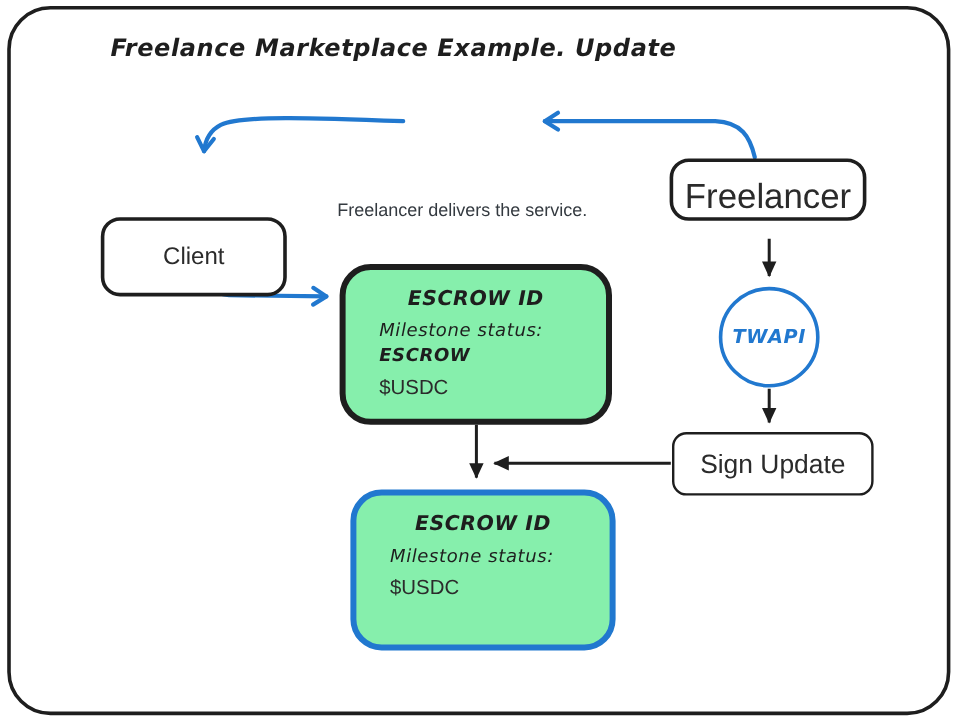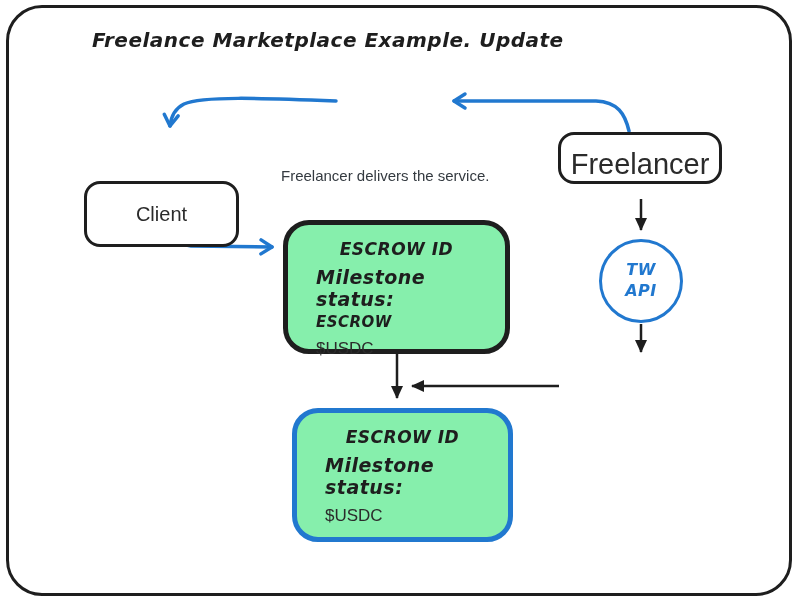--- a/index.html
+++ b/index.html
@@ -24,28 +24,28 @@
   .freelancer{left:558px;top:132px;width:164px;height:52px;font-size:29px;color:#2b2b2b;align-items:flex-end;}
   .signupdate{left:560px;top:360px;width:168px;height:53px;border-width:2.5px;border-radius:12px;font-size:22px;color:#2b2b2b;}
   .note{left:281px;top:167px;font-size:15px;color:var(--muted,#343a40);}
   .escrow{
     position:absolute;box-sizing:border-box;background:#86efac;border-radius:26px;
     padding:12px 28px 10px 28px;
   }
   .escrow1{left:283px;top:220px;width:227px;height:134px;border:5px solid var(--ink,#1e1e1e);}
   .escrow2{left:292px;top:408px;width:221px;height:134px;border:5px solid var(--accent,#2178cf);}
   .escrow .etitle{text-align:center;font-size:17px;font-weight:600;margin-top:2px;}
-  .escrow .eline{font-size:19px;margin-top:7px;font-weight:bold;}
+  .escrow .eline{font-size:15px;margin-top:7px;}
   .escrow .estatus{font-size:15px;margin-top:3px;font-weight:600;}
   .escrow2 .estatus{color:var(--accent,#2178cf);font-weight:500;}
   .escrow .ecurrency{text-align:left;font-size:17px;margin-top:8px;color:#2b2b2b;}
   .twcircle{
     position:absolute;left:599px;top:239px;width:84px;height:84px;border-radius:50%;
     border:3.5px solid var(--accent,#2178cf);box-sizing:border-box;background:#fff;
-    display:flex;flex-direction:column;align-items:center;justify-content:center;
+    display:flex;flex-direction:row;align-items:center;justify-content:center;
     color:var(--accent,#2178cf);font-size:16px;font-weight:600;line-height:1.3;
   }
   svg.arrows{position:absolute;left:0;top:0;width:804px;height:606px;pointer-events:none;}
   .stroke-ink{stroke:var(--ink,#1e1e1e);}
   .stroke-accent{stroke:var(--accent,#2178cf);}
   .fill-ink{fill:var(--ink,#1e1e1e);}
 </style>
 </head>
 <body>
 
@@ -96,20 +96,23 @@
     <div class="eline hand">Milestone status:</div>
     <div class="estatus hand">ESCROW</div>
     <div class="ecurrency clean">$USDC</div>
   </div>
 
   <div class="twcircle hand">
     <span>TW</span>
     <span>API</span>
   </div>
 
+  <div class="node signupdate clean">
+    <span>Sign Update</span>
+  </div>
 
   <div class="escrow escrow2">
     <div class="etitle hand">ESCROW ID</div>
     <div class="eline hand">Milestone status:</div>
     <div class="ecurrency clean">$USDC</div>
   </div>
 
 </div>
 
 </body></html>

